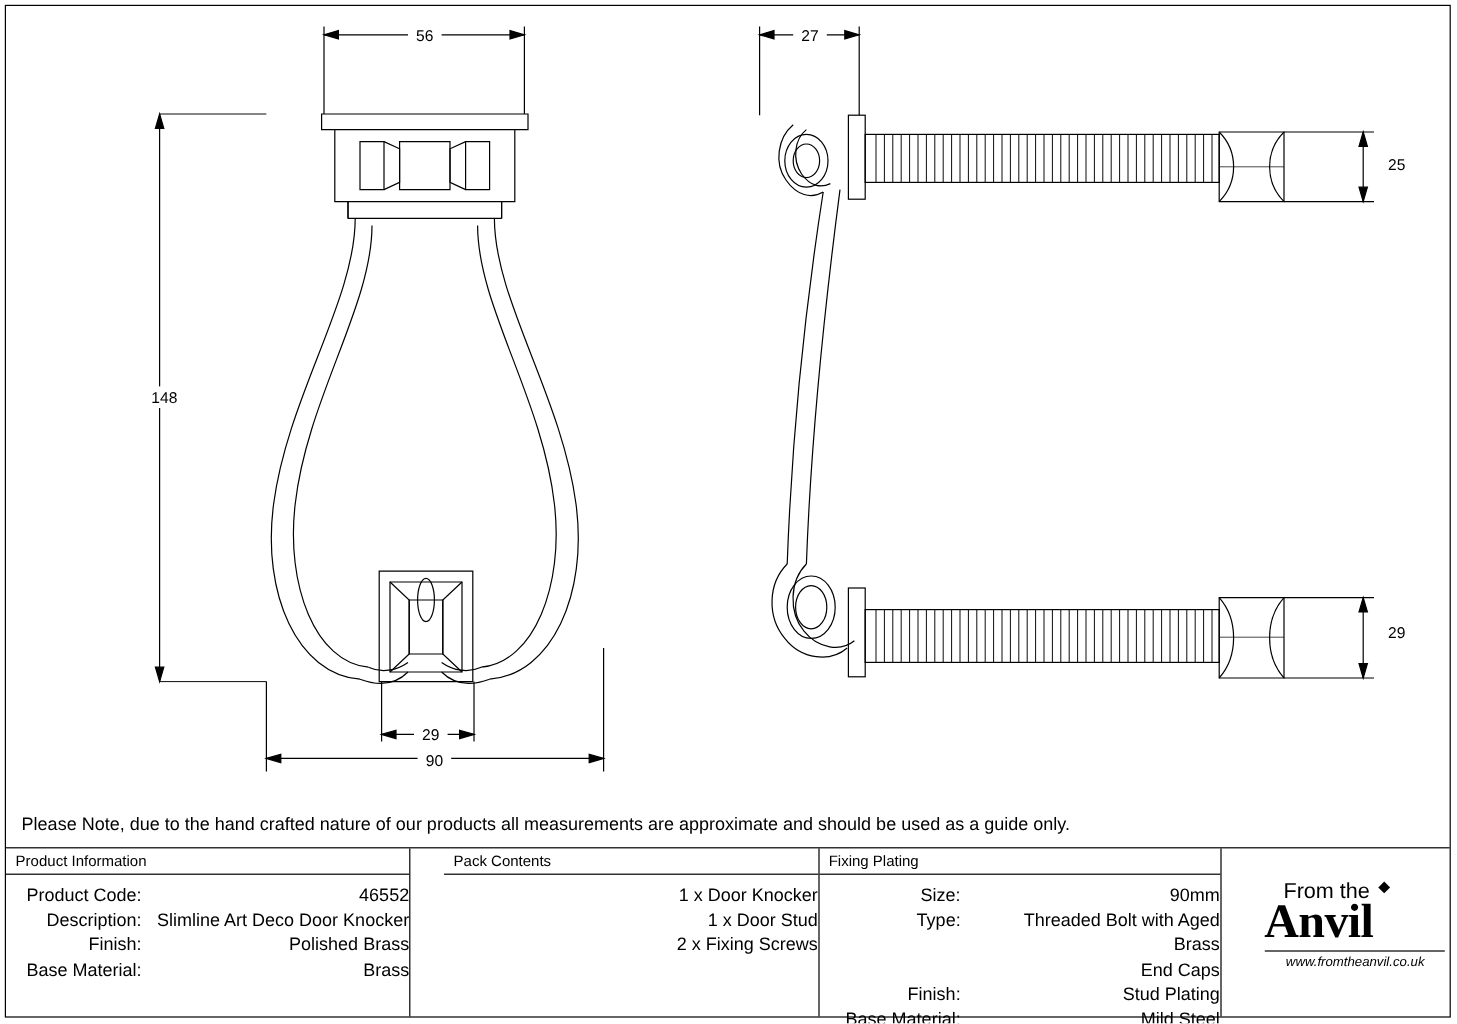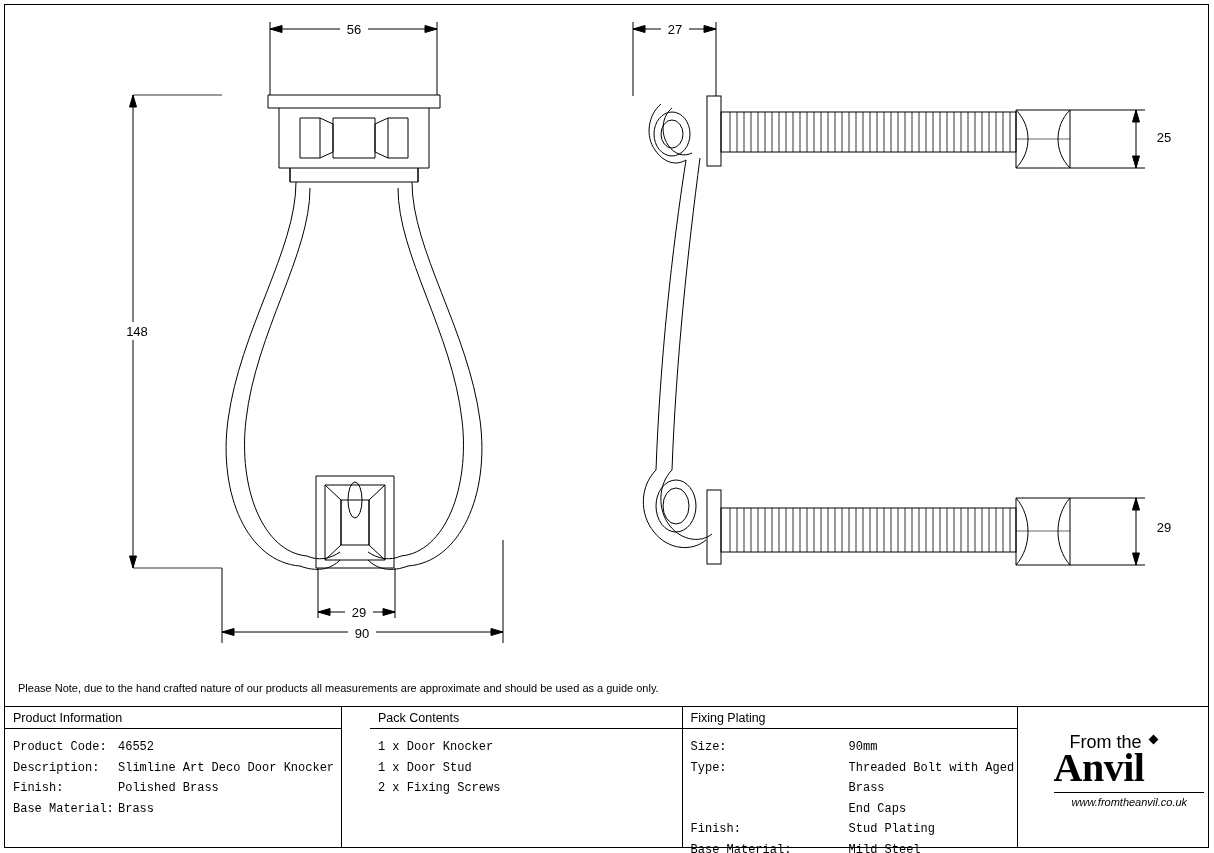--- a/index.html
+++ b/index.html
@@ -46,55 +46,55 @@
     left: 5px;
     top: 669px;
     width: 1203px;
     height: 38px;
     border-bottom: 1px solid #000;
     box-sizing: border-box;
     display: flex;
     align-items: center;
   }
   .note-bar span {
-    font-size: 11px;
+    font-size: 15px;
     padding-left: 13px;
   }
   .tbl {
     position: absolute;
     left: 5px;
     top: 707px;
     width: 1203px;
     height: 140px;
     display: flex;
     box-sizing: border-box;
   }
   .col {
     box-sizing: border-box;
     border-right: 1px solid #000;
     position: relative;
+    text-align: right;
   }
   .col:last-child { border-right: none; }
   .col-1 { width: 345px; }
   .col-2 { width: 320px; margin-left: 28px; }
   .col-3 { width: 343px; }
   .col-4 { width: 195px; }
   .col-head {
     height: 22px;
     border-bottom: 1px solid #000;
     font-size: 12.5px;
     padding-left: 8px;
     display: flex;
     align-items: center;
     box-sizing: border-box;
   }
   .col-body {
     padding: 8px 0 0 8px;
-    font-size: 12px;
-    font-family: Liberation Mono, monospace;
+    font-size: 15px;
   }
   .row {
     display: flex;
     line-height: 20.6px;
   }
   .row .lbl { width: 105px; flex: none; }
   .row .val { flex: 1; }
   .plain-row { line-height: 20.6px; }
   .c3 .lbl { width: 110px; }
   .c3 .val { flex: 1; margin-left: 48px; }

